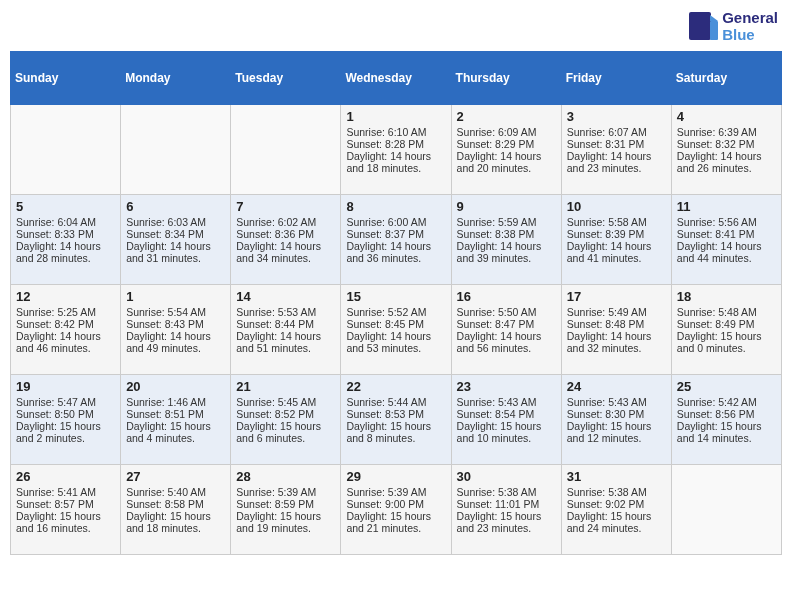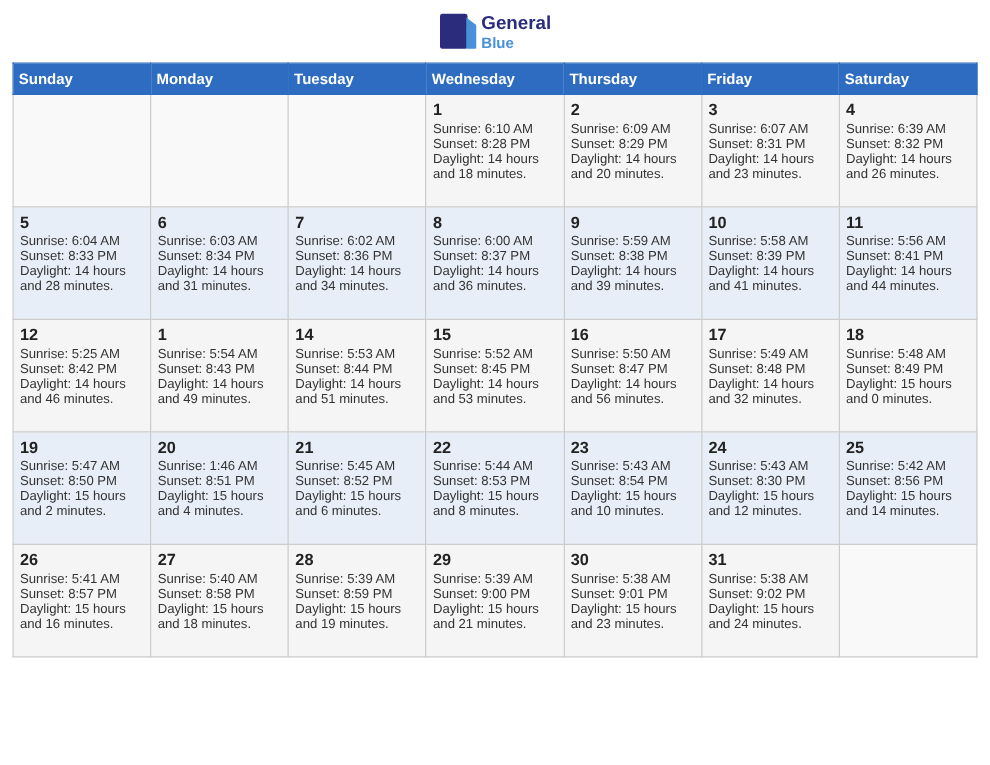--- a/index.html
+++ b/index.html
@@ -5,21 +5,21 @@
     * { box-sizing: border-box; margin: 0; padding: 0; }
     body {
       font-family: Arial, sans-serif;
       background: #fff;
       width: 792px;
       min-height: 612px;
       padding: 10px;
     }
     .header {
       display: flex;
-      justify-content: center;
+      justify-content: flex-end;
       align-items: flex-start;
       margin-bottom: 8px;
       padding: 0 4px;
     }
     .logo {
       display: flex;
       align-items: center;
       gap: 4px;
     }
     .title-block {
@@ -37,21 +37,21 @@
     .calendar {
       width: 100%;
       border-collapse: collapse;
       border: 1px solid #ccc;
     }
     .calendar th {
       background: #2d6cc0;
       color: #fff;
       font-size: 12px;
       font-weight: bold;
-      padding: 5px 4px;
+      padding: 19px 4px;
       text-align: left;
       border: 1px solid #2d6cc0;
     }
     .calendar td {
       vertical-align: top;
       border: 1px solid #ccc;
       padding: 4px 5px;
       font-size: 10.5px;
       color: #333;
       width: calc(100% / 7);
@@ -84,21 +84,21 @@
     <div style="display:flex;align-items:center;gap:2px">
       <div style="position:relative;width:32px;height:32px">
         <svg width="32" height="32" viewBox="0 0 32 32">
           <rect x="1" y="1" width="22" height="28" rx="2" fill="#2c2c7c"></rect>
           <polygon points="22,4 30,10 22,10" fill="#4a90d9"></polygon>
           <rect x="22" y="10" width="8" height="19" rx="1" fill="#4a90d9"></rect>
         </svg>
       </div>
       <div>
         <div style="font-size:15px;font-weight:bold;color:#2c2c7c;line-height:1.1">General</div>
-        <div style="font-size:12px;font-weight:bold;color:#4a90d9;line-height:1.1">Blue</div>
+        <div style="font-size:15px;font-weight:bold;color:#4a90d9;line-height:1.1">Blue</div>
       </div>
     </div>
   </div>
 </div>
   <div class="title-block">
     <div class="month-title"></div>
     <div class="location"></div>
   </div>
 </div>
 
@@ -297,21 +297,21 @@
         </td>
         <td>
           <span class="day-num">29</span>
           <div>Sunrise: 5:39 AM</div>
           <div>Sunset: 9:00 PM</div>
           <div>Daylight: 15 hours and 21 minutes.</div>
         </td>
         <td>
           <span class="day-num">30</span>
           <div>Sunrise: 5:38 AM</div>
-          <div>Sunset: 9:01 PM</div>
+          <div>Sunset: 11:01 PM</div>
           <div>Daylight: 15 hours and 23 minutes.</div>
         </td>
         <td>
           <span class="day-num">31</span>
           <div>Sunrise: 5:38 AM</div>
           <div>Sunset: 9:02 PM</div>
           <div>Daylight: 15 hours and 24 minutes.</div>
         </td>
         <td class="empty"></td>
       </tr>

